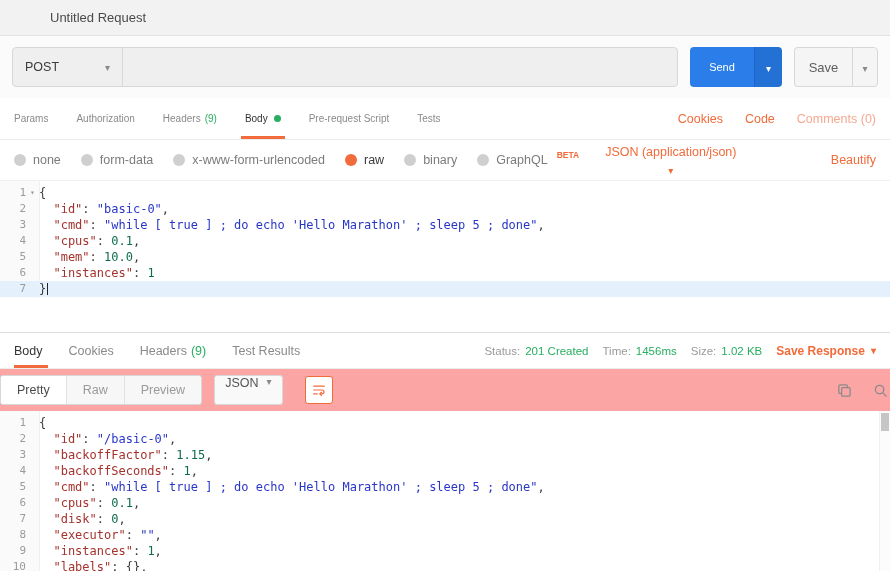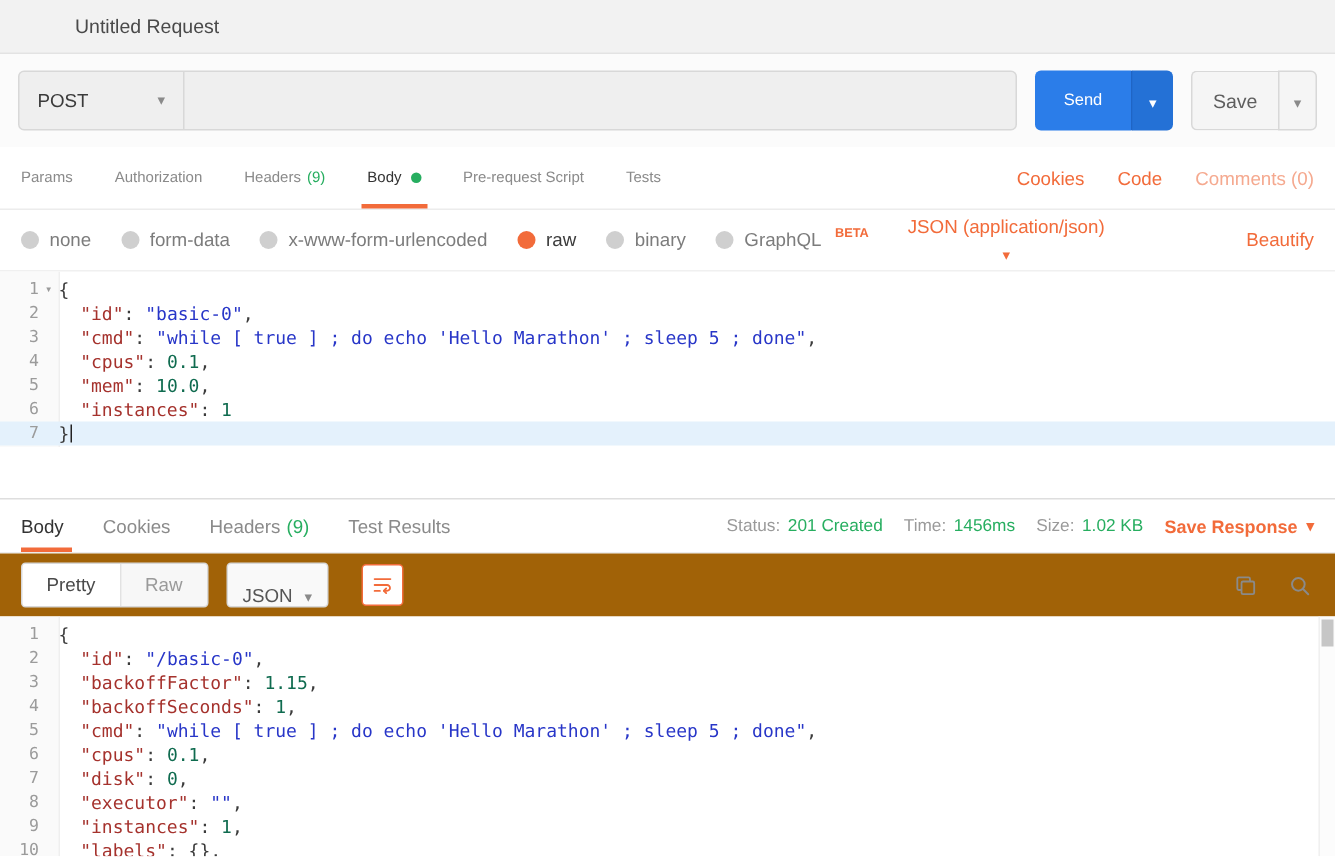--- a/index.html
+++ b/index.html
@@ -73,26 +73,26 @@
   .rtab.active { color:#333; }
   .rtab.active::after { content:""; position:absolute; left:8px; right:8px; bottom:0; height:3px; background:#f26b3a; }
   .rtab:first-child.active::after { left:0; }
   .meta { margin-left:auto; display:flex; align-items:center; font-size:11.5px; white-space:nowrap; }
   .meta .lbl { color:#9a9a9a; margin-right:5px; }
   .meta .val { color:#27ae60; margin-right:14px; }
   .save-resp { color:#f26b3a; font-weight:bold; font-size:12px; display:flex; gap:6px; align-items:center; cursor:pointer; }
   .save-resp .chev { color:#f26b3a; }
 
   
-  .resp-toolbar { height:42px; display:flex; align-items:center; padding:0 14px; background:#a16207; }
+  .resp-toolbar { height:42px; display:flex; align-items:center; padding:0 0; background:#fca5a5; }
   .seg { display:flex; height:30px; border:1px solid #d8d8d8; border-radius:3px; overflow:hidden; background:#f7f7f7; }
   .seg .s { padding:0 16px; display:flex; align-items:center; color:#9a9a9a; font-size:12.5px; cursor:pointer; border-right:1px solid #e2e2e2; }
   .seg .s:last-child { border-right:none; }
   .seg .s.active { background:#fff; color:#4a4a4a; }
-  .fmt { margin-left:12px; height:30px; border:1px solid #d8d8d8; border-radius:3px; background:#f9f9f9; display:flex; align-items:flex-end; gap:8px; padding:0 10px; font-size:12.5px; color:#555; cursor:pointer; }
+  .fmt { margin-left:12px; height:30px; border:1px solid #d8d8d8; border-radius:3px; background:#f9f9f9; display:flex; align-items:flex-start; gap:8px; padding:0 10px; font-size:12.5px; color:#555; cursor:pointer; }
   .wrapbtn { margin-left:22px; width:28px; height:28px; border:1px solid #f26b3a; border-radius:3px; background:#fff; display:flex; align-items:center; justify-content:center; cursor:pointer; padding:0; }
   .tb-right { margin-left:auto; display:flex; gap:16px; align-items:center; }
   .iconbtn { background:none; border:none; cursor:pointer; width:20px; height:20px; display:flex; align-items:center; justify-content:center; padding:0; }
 
   
   .vscroll { position:absolute; z-index:1; right:0; top:0; bottom:0; width:11px; background:#fcfcfc; border-left:1px solid #f0f0f0; }
   .vthumb { position:absolute; top:2px; right:1px; width:8px; height:18px; background:#c6c6c6; cursor:pointer; }
 </style>
 </head>
 <body>
@@ -248,20 +248,23 @@
     </div>
   </div>
 
   <div class="resp-toolbar">
     <div class="seg">
       <div class="s active">
           <span>Pretty</span>
         </div>
       <div class="s">
           <span>Raw</span>
+        </div>
+      <div class="s">
+          <span>Preview</span>
         </div>
     </div>
     <div class="fmt">
       <span>JSON</span>
       <span class="chev">▾</span>
     </div>
     <button class="wrapbtn">
       <span style="display:flex;">
         <svg width="14" height="14" viewBox="0 0 16 16" fill="none" stroke="#f26b3a" stroke-width="1.4" stroke-linecap="round" stroke-linejoin="round">
           <path d="M2 3.5h12"></path>

